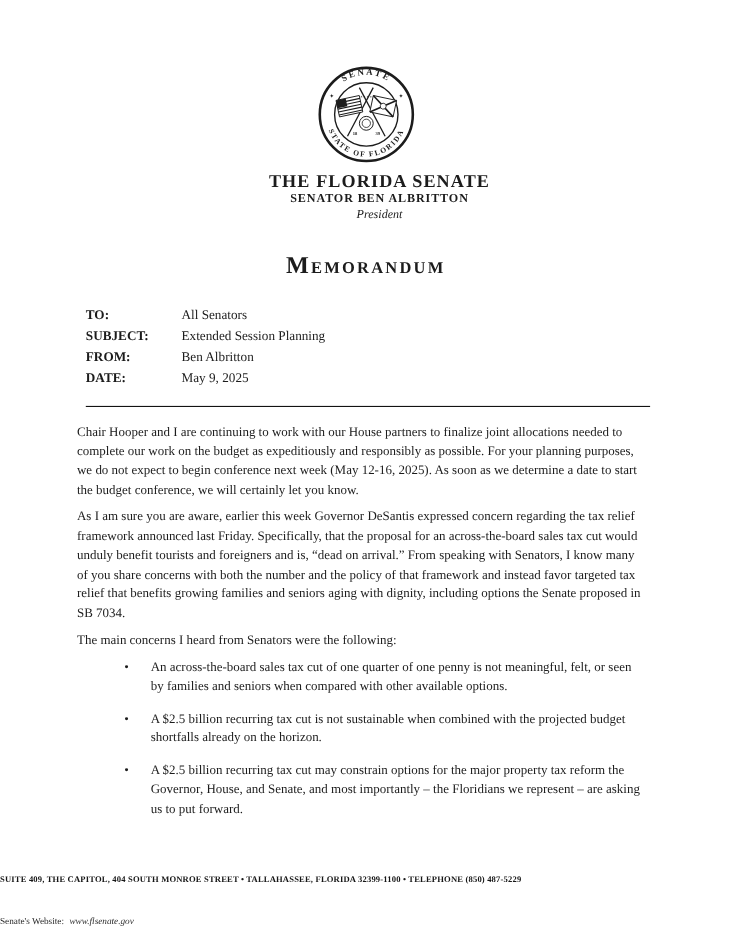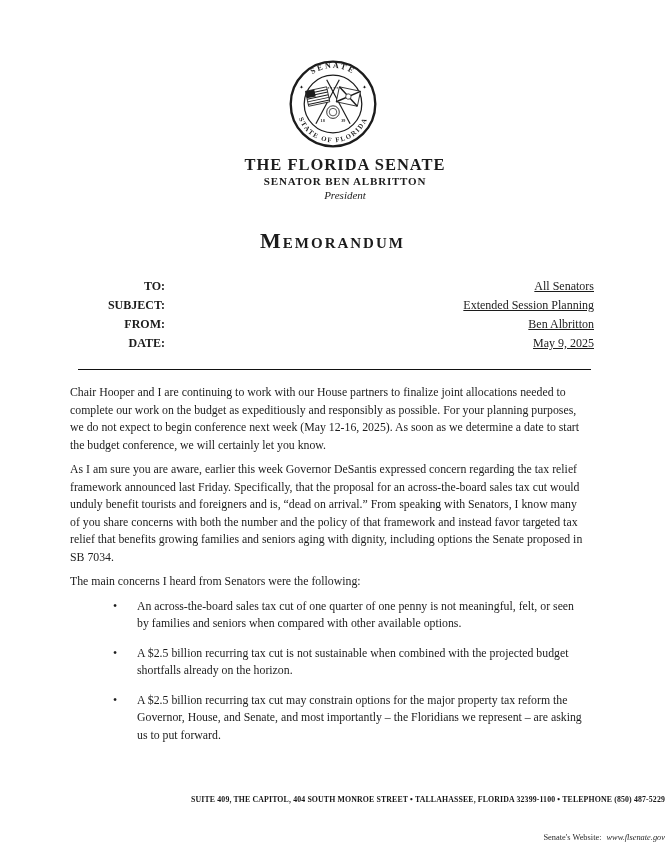--- a/index.html
+++ b/index.html
@@ -32,23 +32,23 @@
   
   .memo-title{
     position:absolute;top:228px;left:0;right:0;text-align:center;
     font-size:22px;font-weight:bold;font-variant:small-caps;letter-spacing:2px;
   }
   
   .fields{
     position:absolute;top:277px;left:78px;width:516px;
     font-size:12px;line-height:19px;
   }
-  .field-row{display:flex;text-align:right;}
+  .field-row{display:flex;}
   .field-label{width:87px;font-weight:bold;flex:0 0 auto;}
-  .field-value{flex:1 1 auto;text-decoration:underline;}
+  .field-value{flex:1 1 auto;}
   
   .rule{
     position:absolute;top:369px;left:78px;width:513px;height:0;
     border-top:1.8px solid #121212;
   }
   
   .body-text{
     position:absolute;top:384px;left:70px;width:516px;
     font-size:11.8px;line-height:17.5px;text-align:left;
   }
@@ -58,21 +58,21 @@
   }
   .body-text li{
     position:relative;padding-left:67px;margin:0 0 12px 0;
   }
   .body-text li .bullet-glyph{
     position:absolute;left:43px;top:0;font-size:11.8px;
   }
   .body-text li .bullet-text{display:block;max-width:446px;}
   
   .footer{
-    position:absolute;left:0;right:0;text-align:right;
+    position:absolute;left:0;right:0;text-align:left;
   }
   .footer-address{
     top:795px;position:absolute;left:0;right:0;
     font-size:7.8px;font-weight:bold;letter-spacing:0.15px;color:#161616;
   }
   .footer-website{
     top:809px;position:absolute;left:0;right:0;
     font-size:8.4px;color:#2a2a2a;margin-top:24px;
   }
   .footer-website .url{font-style:italic;margin-left:5px;}

